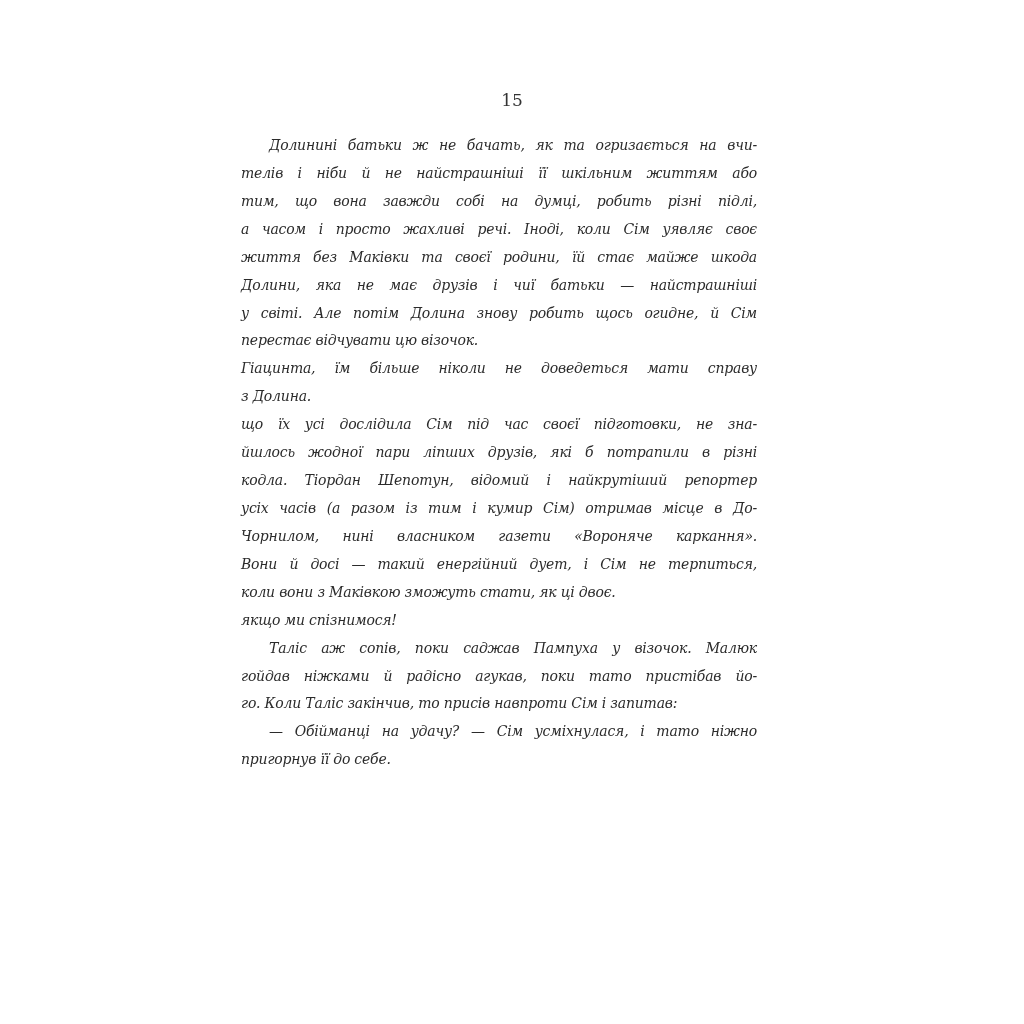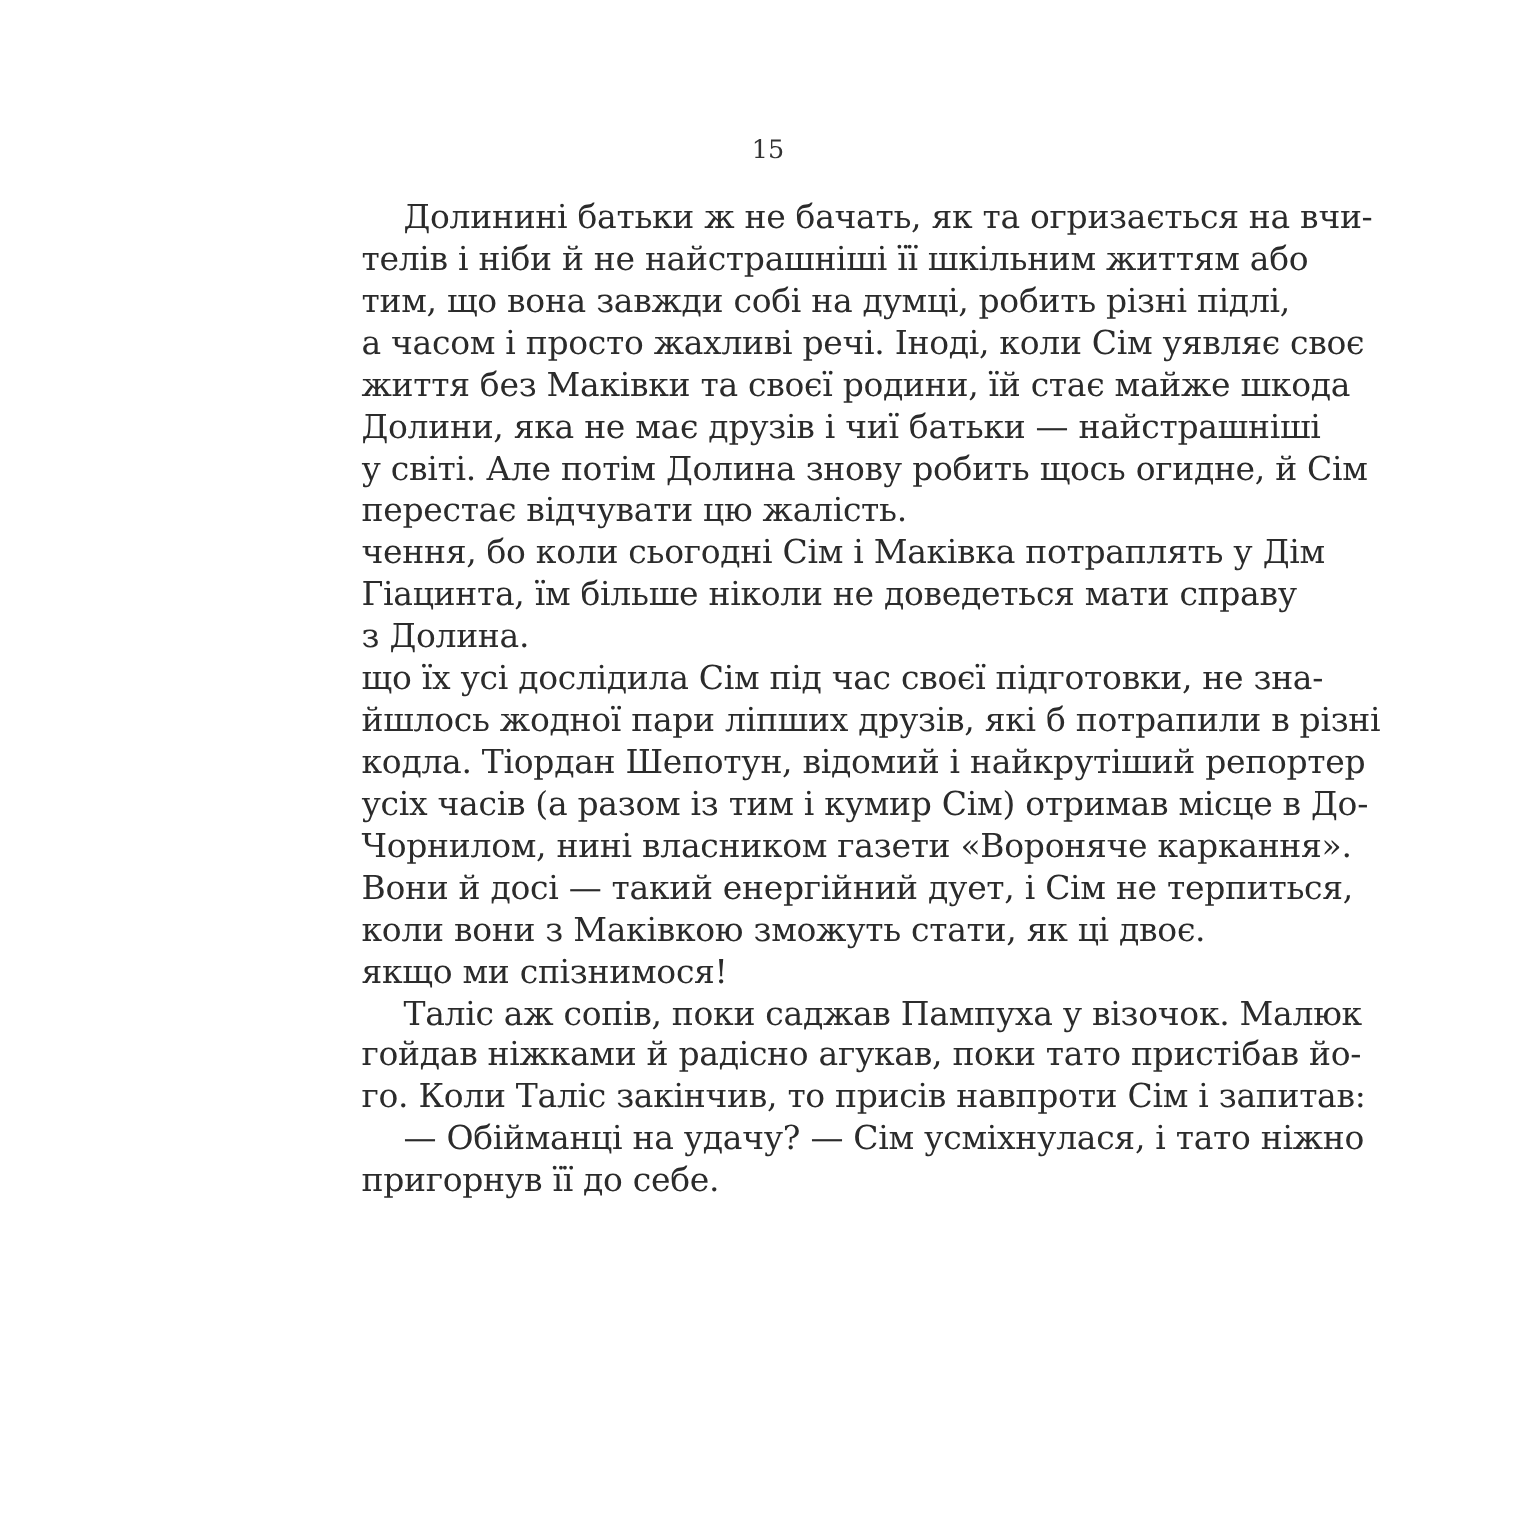--- a/index.html
+++ b/index.html
@@ -26,25 +26,26 @@
     }
     .text-block {
       position: absolute;
       top: 132px;
       left: 241px;
       width: 516px;
     }
     .line {
       height: 27.93px;
       line-height: 27.93px;
-      font-size: 22px;
+      font-size: 14px;
       white-space: nowrap;
       text-align: justify;
       text-align-last: justify;
       letter-spacing: -0.2px;
+      font-style: italic;
     }
     .line.indent {
       padding-left: 28px;
     }
     .line.last {
       text-align-last: left;
     }
   </style>
 </head>
 <body>
@@ -52,22 +53,21 @@
 <div class="page-number">15</div>
 
 <div class="text-block" id="text-block">
     <div class="line indent">Долинині батьки ж не бачать, як та огризається на вчи-</div>
     <div class="line">телів і ніби й не найстрашніші її шкільним життям або</div>
     <div class="line">тим, що вона завжди собі на думці, робить різні підлі,</div>
     <div class="line">а часом і просто жахливі речі. Іноді, коли Сім уявляє своє</div>
     <div class="line">життя без Маківки та своєї родини, їй стає майже шкода</div>
     <div class="line">Долини, яка не має друзів і чиї батьки — найстрашніші</div>
     <div class="line">у світі. Але потім Долина знову робить щось огидне, й Сім</div>
-    <div class="line last">перестає відчувати цю жалість.</div>
-    <div class="line">чення, бо коли сьогодні Сім і Маківка потраплять у Дім</div>
+    <div class="line last">перестає відчувати цю візочок.</div>
     <div class="line">Гіацинта, їм більше ніколи не доведеться мати справу</div>
     <div class="line last">з Долина.</div>
     <div class="line">що їх усі дослідила Сім під час своєї підготовки, не зна-</div>
     <div class="line">йшлось жодної пари ліпших друзів, які б потрапили в різні</div>
     <div class="line">кодла. Тіордан Шепотун, відомий і найкрутіший репортер</div>
     <div class="line">усіх часів (а разом із тим і кумир Сім) отримав місце в До-</div>
     <div class="line">Чорнилом, нині власником газети «Вороняче каркання».</div>
     <div class="line">Вони й досі — такий енергійний дует, і Сім не терпиться,</div>
     <div class="line last">коли вони з Маківкою зможуть стати, як ці двоє.</div>
     <div class="line last">якщо ми спізнимося!</div>

